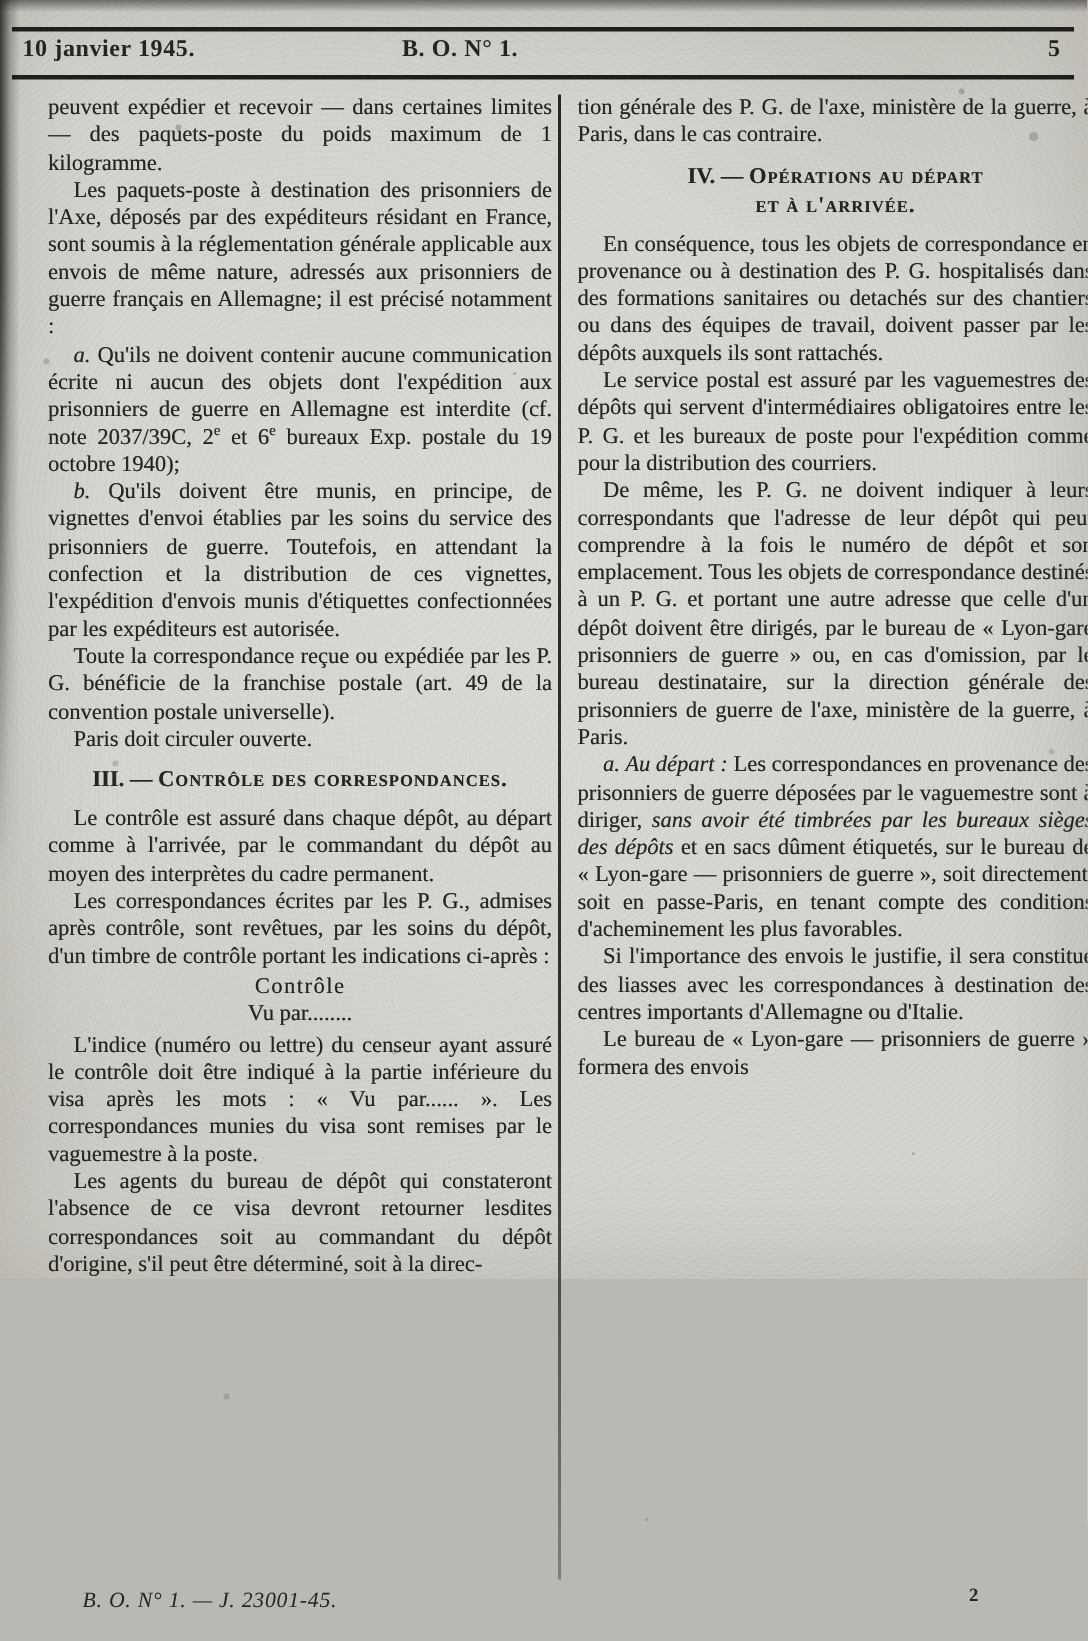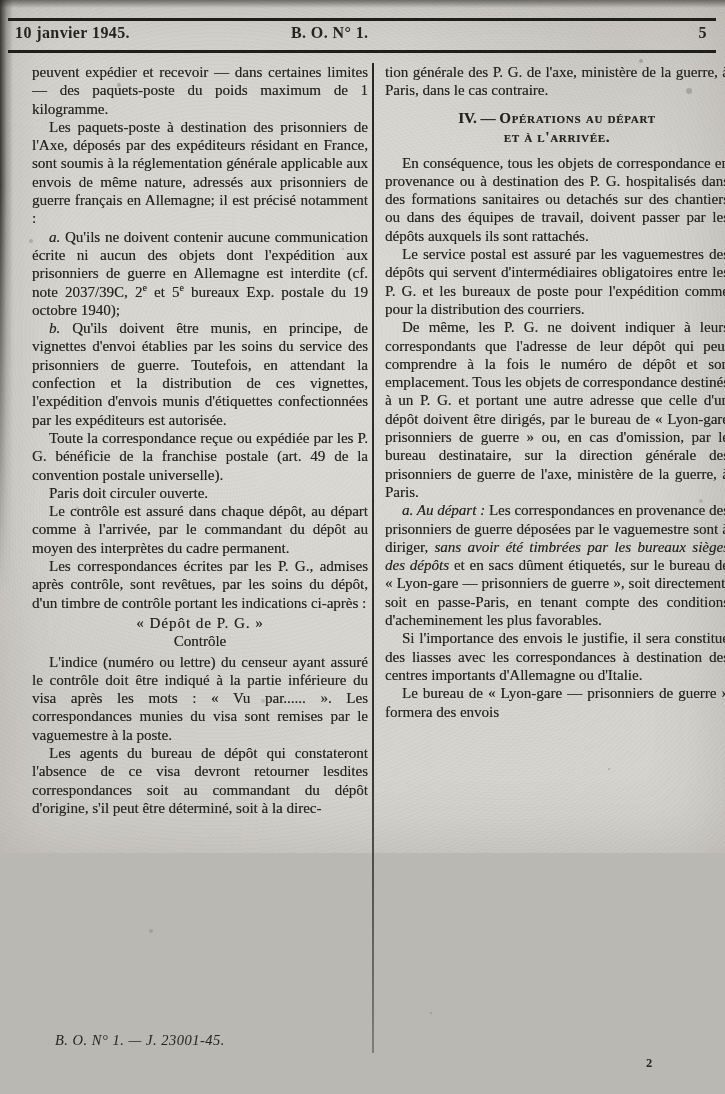--- a/index.html
+++ b/index.html
@@ -35,40 +35,40 @@
       76px 508px 0 1px rgba(70,66,58,0.22), 520px 420px 0 0 rgba(70,66,58,0.25),
       262px 700px 0 1px rgba(70,66,58,0.20), 608px 768px 0 0 rgba(70,66,58,0.28),
       150px 930px 0 1px rgba(70,66,58,0.20), 430px 1012px 0 0 rgba(70,66,58,0.25),
       700px 500px 0 1px rgba(70,66,58,0.20), 30px 240px 0 1px rgba(70,66,58,0.25);
   }
   .rule{position:absolute;left:8px;right:9px;background:#1f1e1a;}
   .rule-top{top:18px;height:3px;}
   .rule-bottom{top:50px;height:3px;}
   .header-row{position:absolute;top:24px;left:0;width:725px;height:24px;font-weight:bold;font-size:16px;letter-spacing:0.4px;}
   .h-date{position:absolute;left:15px;top:0;}
-  .h-title{position:absolute;left:291px;top:0;}
+  .h-title{position:absolute;left:268px;top:0;}
   .h-page{position:absolute;right:18px;top:0;}
   .content{position:absolute;top:63px;left:14px;width:697px;display:flex;margin-left:18px;}
   .col{height:986px;overflow:hidden;font-size:15px;line-height:18.3px;text-align:justify;
        hyphens:auto;-webkit-hyphens:auto;
        text-shadow:0.2px 0.2px 0.35px rgba(38,36,31,0.55);}
   .col-left{width:336px;}
   .divider{width:2px;height:990px;background:linear-gradient(to bottom,#282621, #34322c 70%, rgba(40,38,33,0.4));margin-left:4px;margin-right:11px;}
   .col-right{flex:1;}
   .para{margin:0;text-indent:17px;}
   .para.noindent{text-indent:0;}
   .it{font-style:italic;}
   sup{font-size:10px;line-height:0;vertical-align:super;}
   .heading{text-align:center;margin:9px 0 7px;font-weight:600;text-indent:0;}
   .heading-line{line-height:19px;}
   .sc{font-variant:small-caps;letter-spacing:0.7px;}
   .stamp{text-align:center;margin:2px 0;text-indent:0;}
   .stamp-line{line-height:18.3px;}
   .stamp-line:first-child{letter-spacing:1px;}
-  .imprint{position:absolute;left:55px;top:1032px;font-style:italic;font-size:14.5px;letter-spacing:0.5px;text-align:center;}
+  .imprint{position:absolute;left:55px;top:1059px;font-style:italic;font-size:14.5px;letter-spacing:0.5px;text-align:center;}
   .sig{position:absolute;left:646px;top:1056px;font-size:12.5px;font-weight:bold;}
 </style>
 </head>
 <body>
 
 <div class="page">
   <div class="edge-left"></div>
   <div class="edge-top"></div>
   <div class="specks"></div>
 
@@ -77,29 +77,32 @@
     <span class="h-date">10 janvier 1945.</span>
     <span class="h-title">B. O. N° 1.</span>
     <span class="h-page">5</span>
   </div>
   <div class="rule rule-bottom"></div>
 
   <div class="content">
     <div class="col col-left">
         <p class="para noindent"><span>peuvent expédier et recevoir — dans certaines limites — des paquets-poste du poids maximum de 1 kilogramme.</span></p>
         <p class="para"><span>Les paquets-poste à destination des prisonniers de l'Axe, déposés par des expéditeurs résidant en France, sont soumis à la réglementation générale applicable aux envois de même nature, adressés aux prisonniers de guerre français en Allemagne; il est précisé notamment :</span></p>
-        <p class="para"><span class="it">a.</span><span> Qu'ils ne doivent contenir aucune communication écrite ni aucun des objets dont l'expédition aux prisonniers de guerre en Allemagne est interdite (cf. note 2037/39C, 2</span><sup>e</sup><span> et 5</span><sup>e</sup><span> bureaux Exp. postale du 19 octobre 1940);</span></p>
+        <p class="para"><span class="it">a.</span><span> Qu'ils ne doivent contenir aucune communication écrite ni aucun des objets dont l'expédition aux prisonniers de guerre en Allemagne est interdite (cf. note 2037/39C, 2</span><sup>e</sup><span> et 6</span><sup>e</sup><span> bureaux Exp. postale du 19 octobre 1940);</span></p>
         <p class="para"><span class="it">b.</span><span> Qu'ils doivent être munis, en principe, de vignettes d'envoi établies par les soins du service des prisonniers de guerre. Toutefois, en attendant la confection et la distribution de ces vignettes, l'expédition d'envois munis d'étiquettes confectionnées par les expéditeurs est autorisée.</span></p>
         <p class="para"><span>Toute la correspondance reçue ou expédiée par les P. G. bénéficie de la franchise postale (art. 49 de la convention postale universelle).</span></p>
         <p class="para"><span>Paris doit circuler ouverte.</span></p>
+        <div class="heading">
+          <div class="heading-line"><span>III. — </span><span class="sc">Contrôle des correspondances.</span></div>
+        </div>
         <p class="para"><span>Le contrôle est assuré dans chaque dépôt, au départ comme à l'arrivée, par le commandant du dépôt au moyen des interprètes du cadre permanent.</span></p>
         <p class="para"><span>Les correspondances écrites par les P. G., admises après contrôle, sont revêtues, par les soins du dépôt, d'un timbre de contrôle portant les indications ci-après :</span></p>
         <div class="stamp">
-          <div class="stamp-line">« Dépôt de P. G. »</div>
           <div class="stamp-line">Contrôle</div>
+          <div class="stamp-line">Vu par........</div>
         </div>
         <p class="para"><span>L'indice (numéro ou lettre) du censeur ayant assuré le contrôle doit être indiqué à la partie inférieure du visa après les mots : « Vu par...... ». Les correspondances munies du visa sont remises par le vaguemestre à la poste.</span></p>
         <p class="para"><span>Les agents du bureau de dépôt qui constateront l'absence de ce visa devront retourner lesdites correspondances soit au commandant du dépôt d'origine, s'il peut être déterminé, soit à la direc-</span></p>
       </div>
     <div class="divider"></div>
     <div class="col col-right">
         <p class="para noindent"><span>tion générale des P. G. de l'axe, ministère de la guerre, à Paris, dans le cas contraire.</span></p>
         <div class="heading">
           <div class="heading-line"><span>IV. — </span><span class="sc">Opérations au départ</span></div>
           <div class="heading-line"><span class="sc">et à l'arrivée.</span></div>

